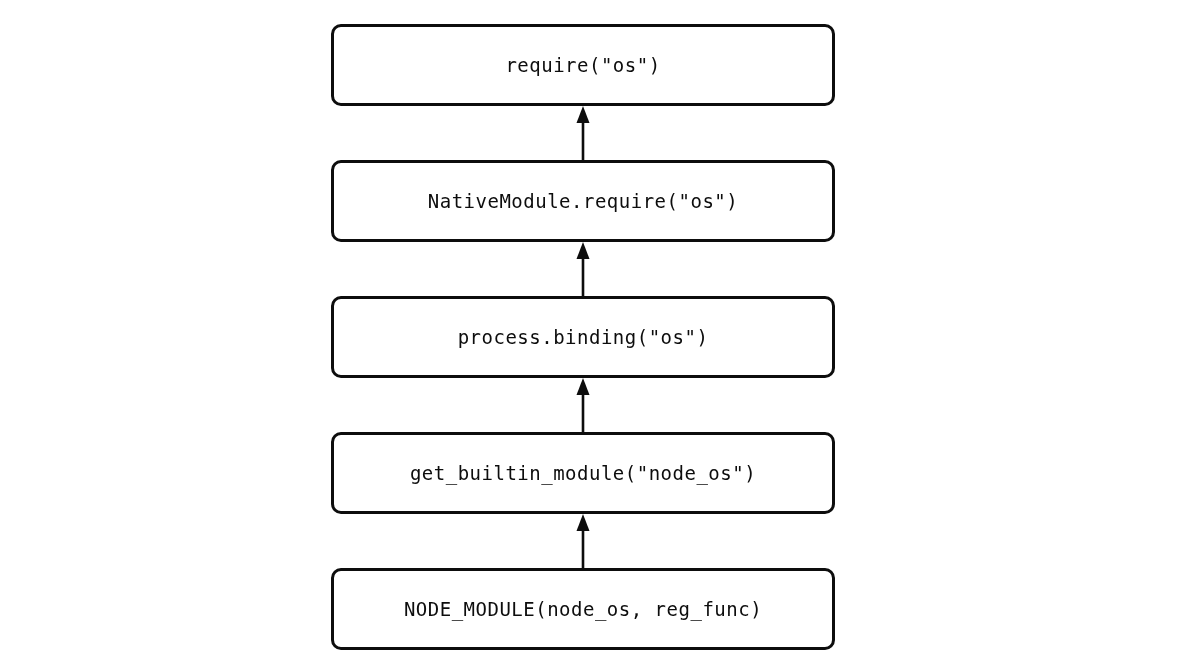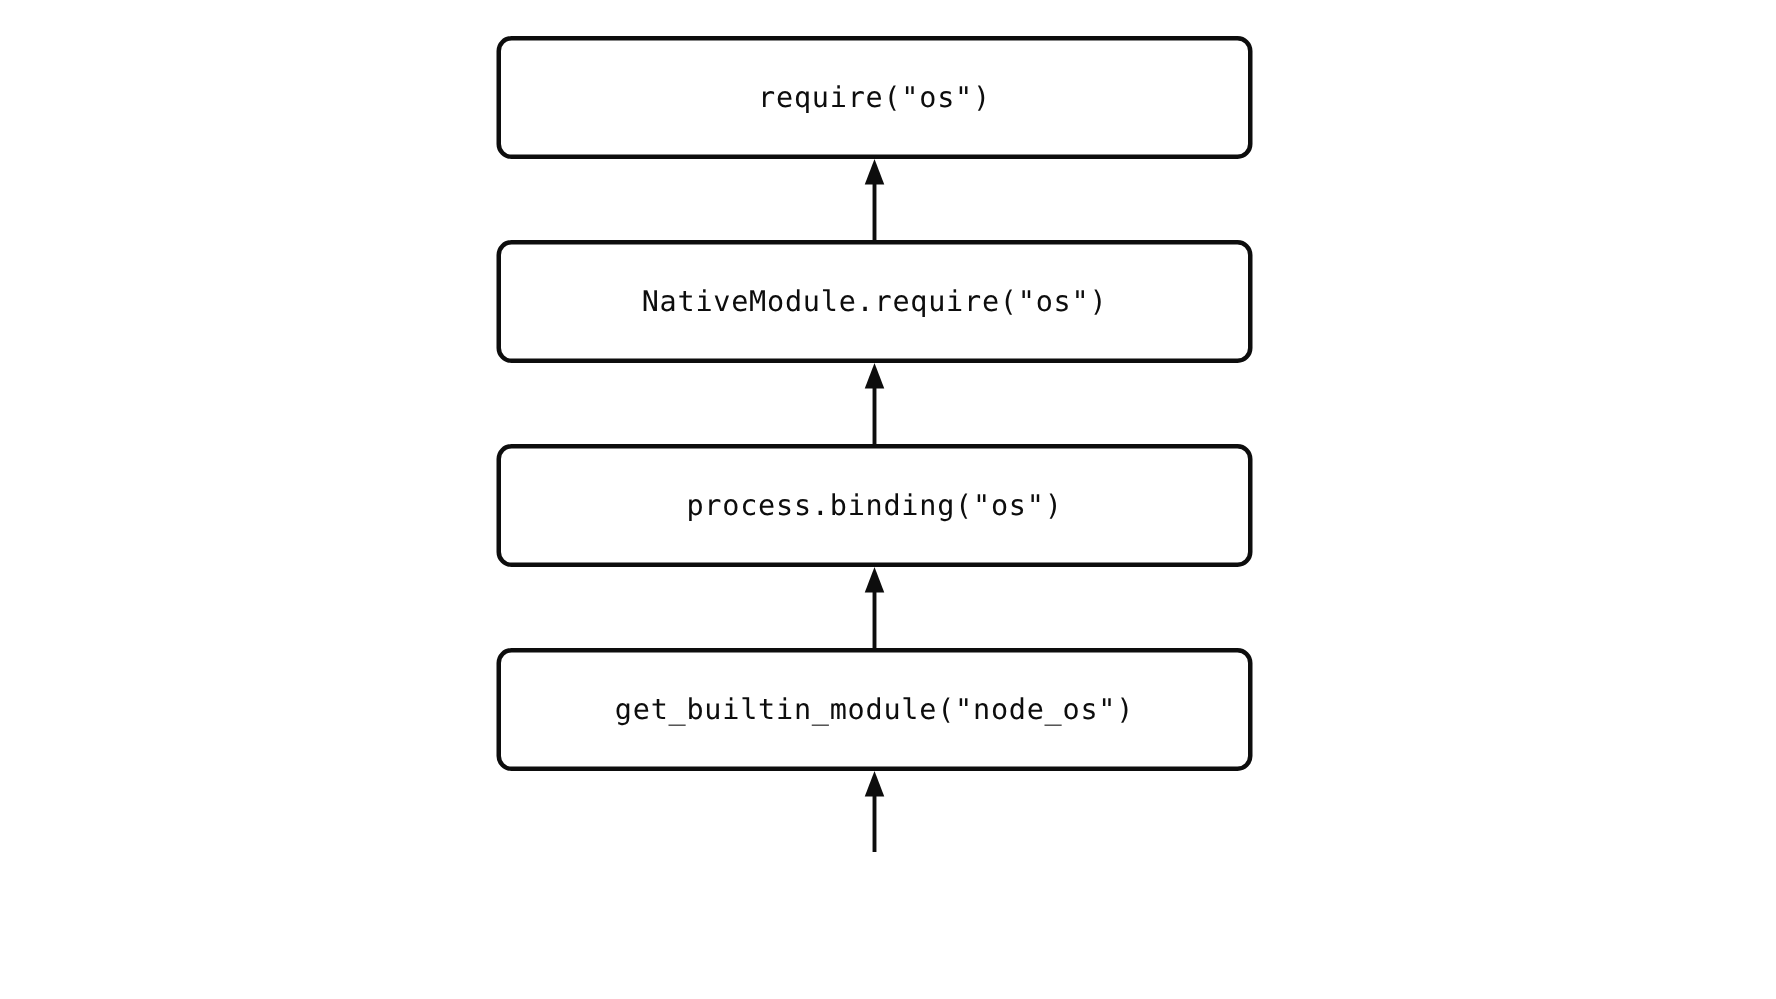--- a/index.html
+++ b/index.html
@@ -97,15 +97,18 @@
       <span class="node-label">get_builtin_module("node_os")</span>
     </div>
 
     <div class="arrow">
       <svg width="22" height="54" viewBox="0 0 22 54" aria-hidden="true">
         <line x1="11" y1="54" x2="11" y2="13" stroke="#0d0d0d" stroke-width="2.6"></line>
         <polygon points="11,0 4.5,17 17.5,17" fill="#0d0d0d"></polygon>
       </svg>
     </div>
 
+    <div class="node">
+      <span class="node-label">NODE_MODULE(node_os, reg_func)</span>
+    </div>
 
   </div>
 </div>
 
 </body></html>

